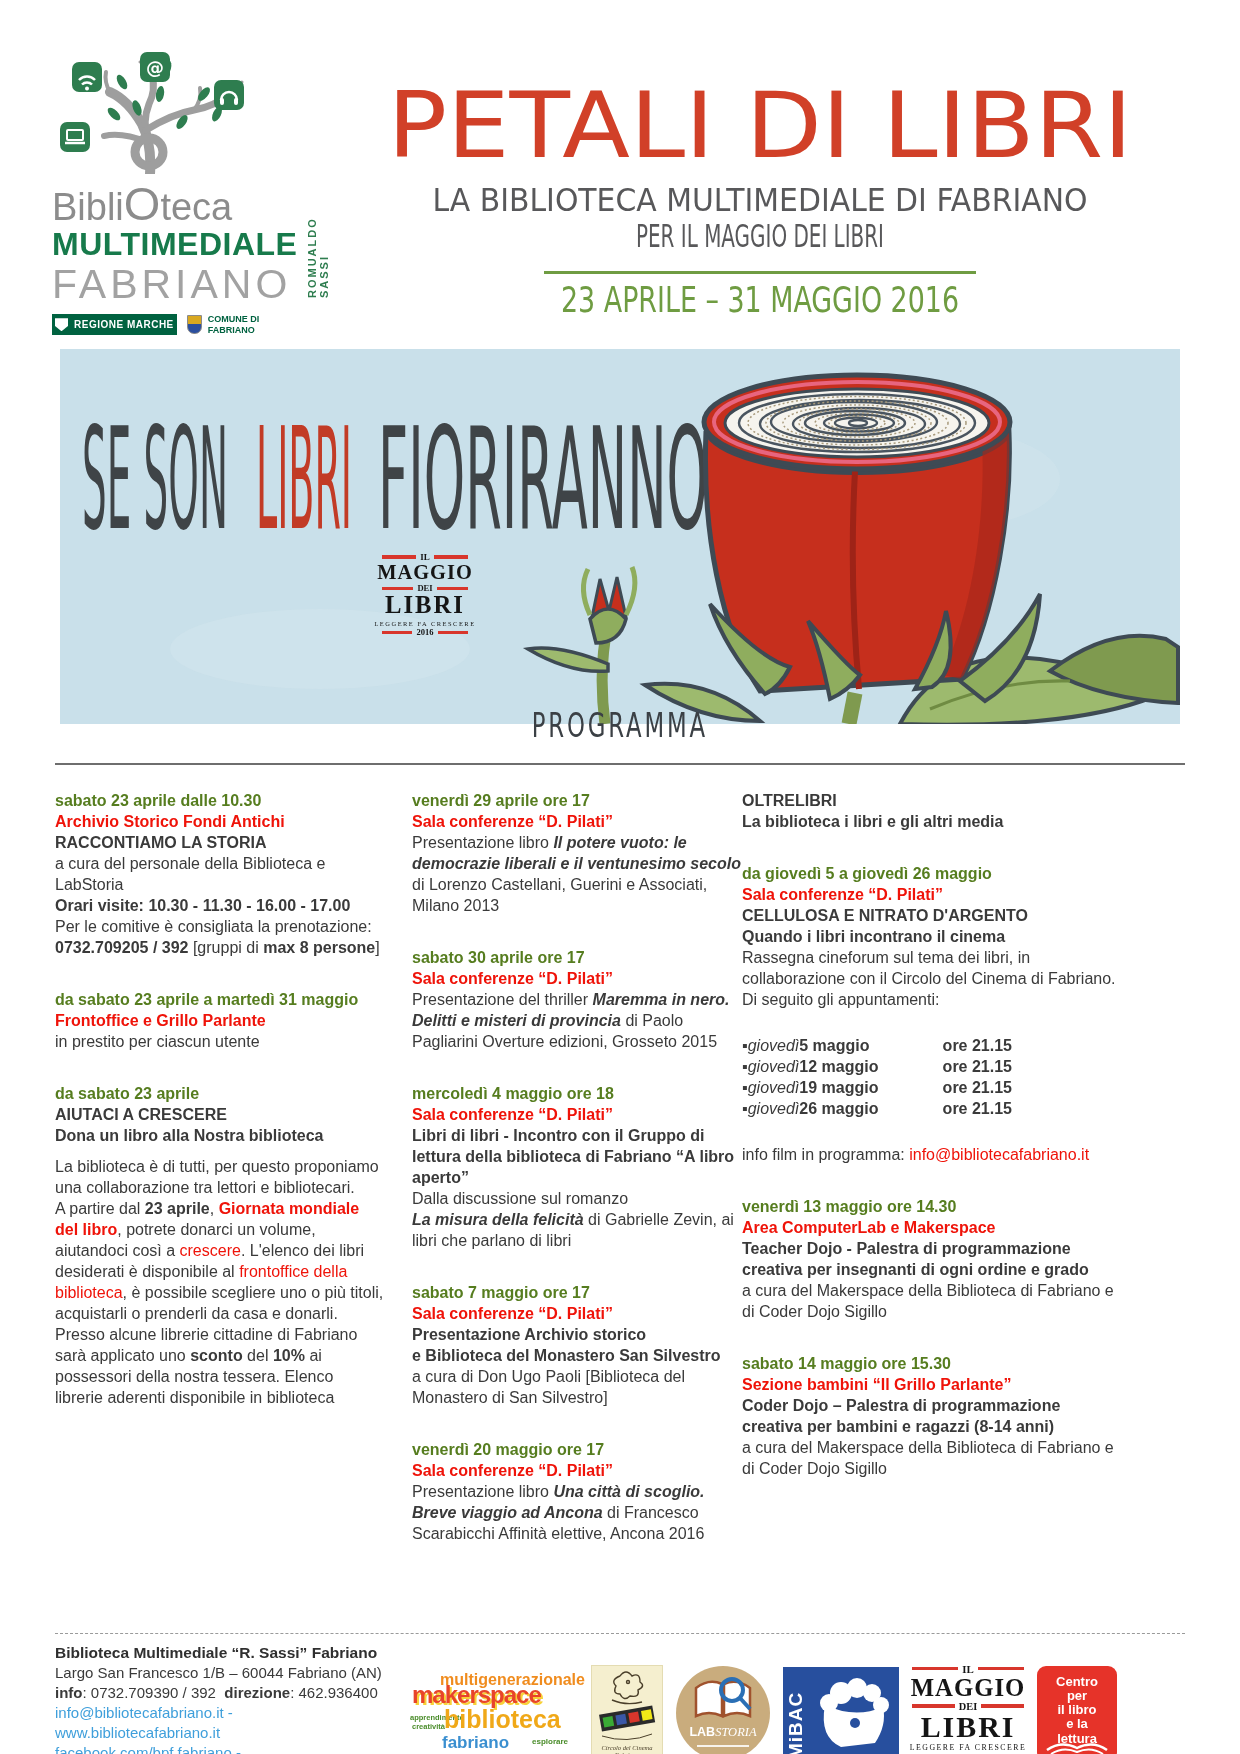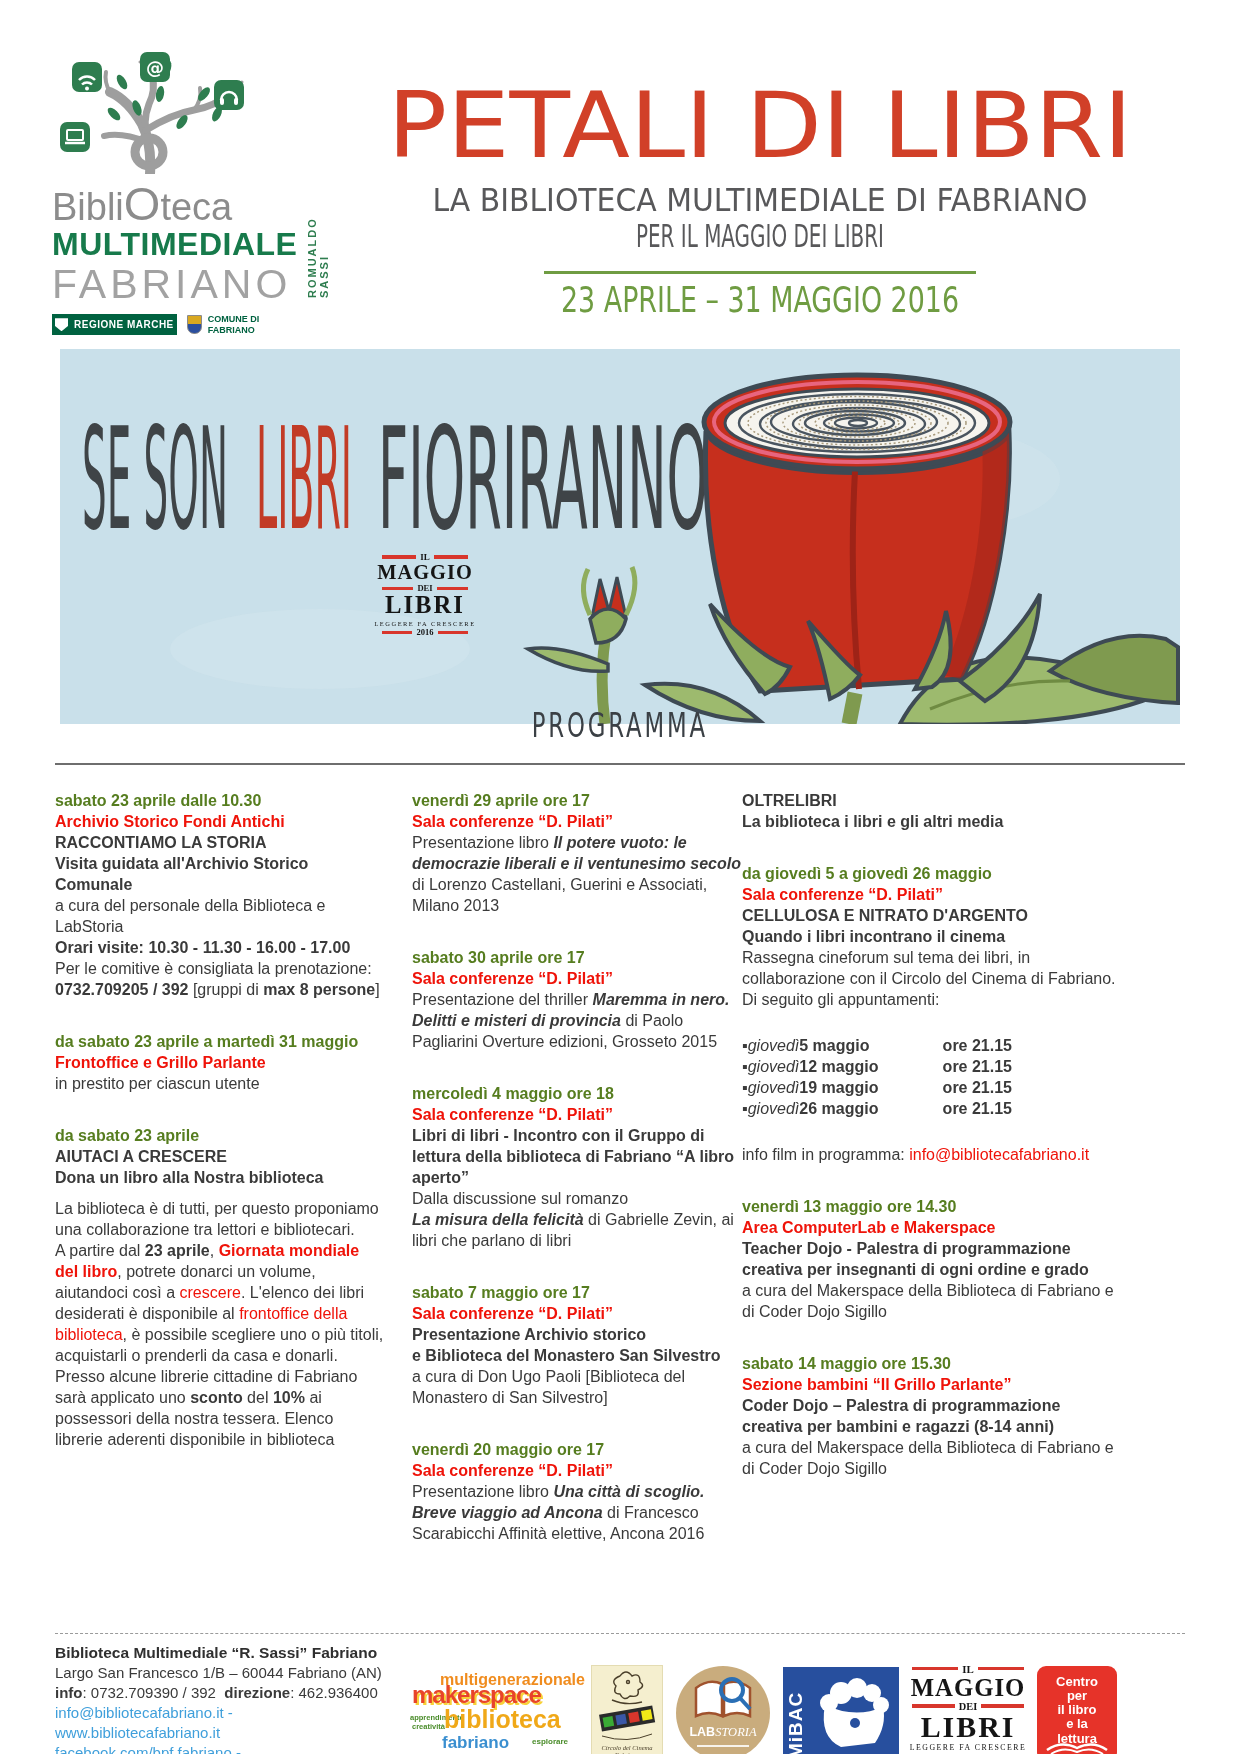--- a/index.html
+++ b/index.html
@@ -283,21 +283,20 @@
     <span>PROGRAMMA</span>
   </div>
   <div class="rule"></div>
 
   <div class="grid">
     <div class="pcol c1">
         <div class="event">
           <div class="ev-date">sabato 23 aprile dalle 10.30</div>
           <div class="ev-loc">Archivio Storico Fondi Antichi</div>
           <div class="ev-line"><span class="b">RACCONTIAMO LA STORIA</span></div>
-          <div class="ev-line"><span class="b">Visita guidata all'Archivio Storico Comunale</span></div>
           <div class="ev-line"><span>a cura del personale della Biblioteca e LabStoria</span></div>
           <div class="ev-line"><span class="b">Orari visite: 10.30 - 11.30 - 16.00 - 17.00</span></div>
           <div class="ev-line"><span>Per le comitive è consigliata la prenotazione:</span></div>
           <div class="ev-line"><span class="b">0732.709205 / 392 </span><span>[gruppi di </span><span class="b">max 8 persone</span><span>]</span></div>
         </div>
         <div class="event">
           <div class="ev-date">da sabato 23 aprile a martedì 31 maggio</div>
           <div class="ev-loc">Frontoffice e Grillo Parlante</div>
           <div class="ev-line"><span>in prestito per ciascun utente</span></div>
         </div>

